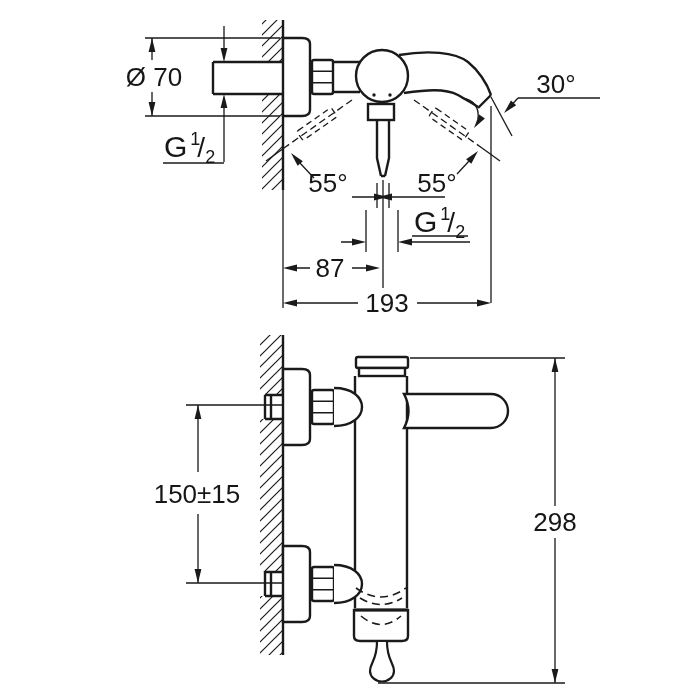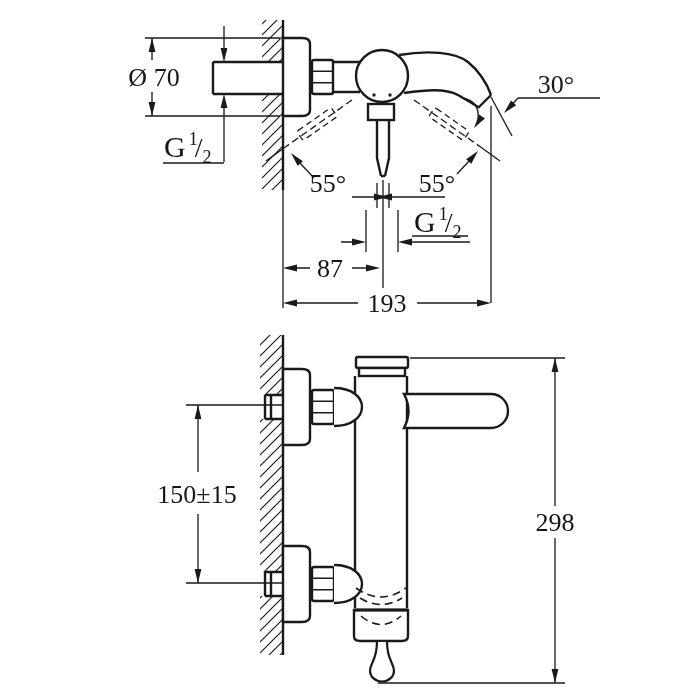--- a/index.html
+++ b/index.html
@@ -1,16 +1,16 @@
 <!DOCTYPE html>
 <html><head>
 <meta charset="utf-8">
 <style>
   html,body{margin:0;padding:0;background:#fff;}
-  #canvas{width:700px;height:700px;background:#ffffff;position:relative;font-family:Liberation Serif, serif;}
+  #canvas{width:700px;height:700px;background:#ffffff;position:relative;font-family:Liberation Sans, sans-serif;}
   svg text{fill:#161616;}
   .dimtext{font-size:26px;}
 </style>
 </head>
 <body>
 
 <div id="canvas">
 <svg width="700" height="700" viewBox="0 0 700 700">
   <defs>
     <pattern id="hatch" width="11" height="11" patternUnits="userSpaceOnUse">

